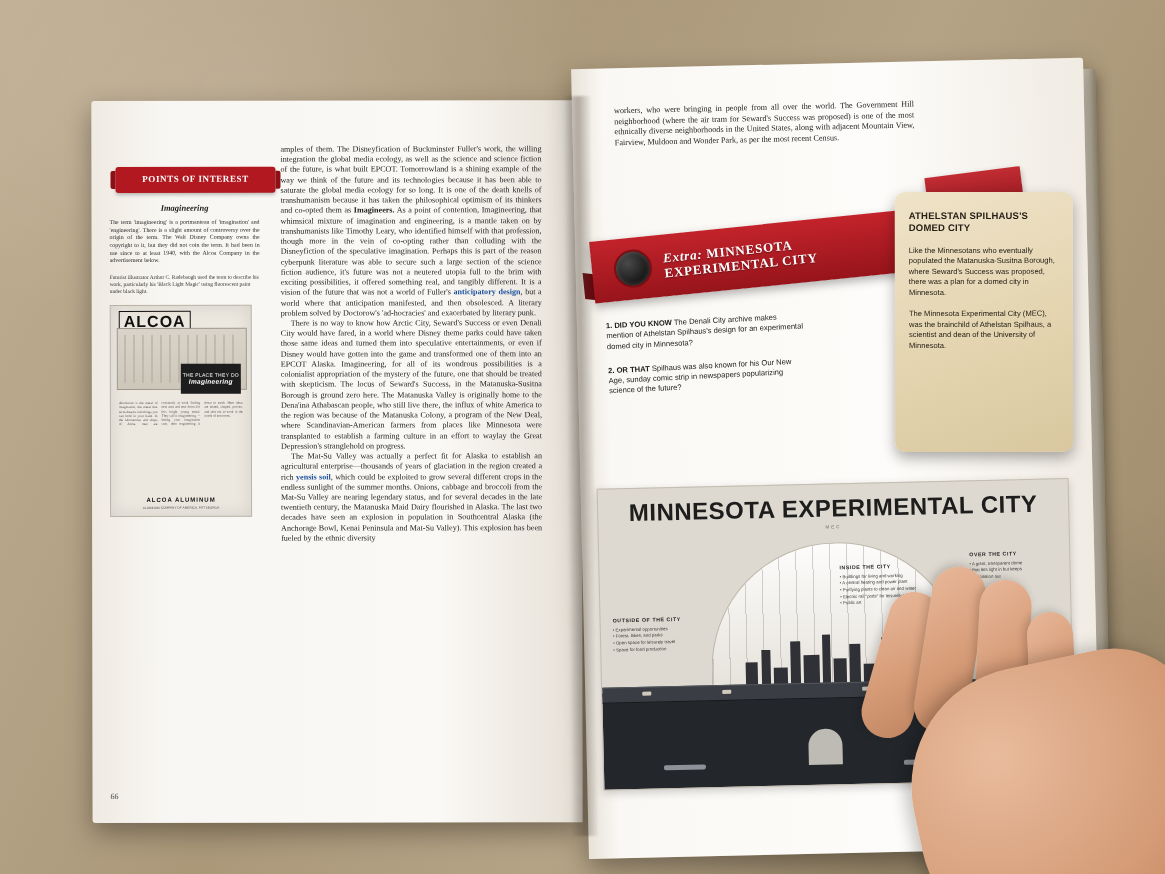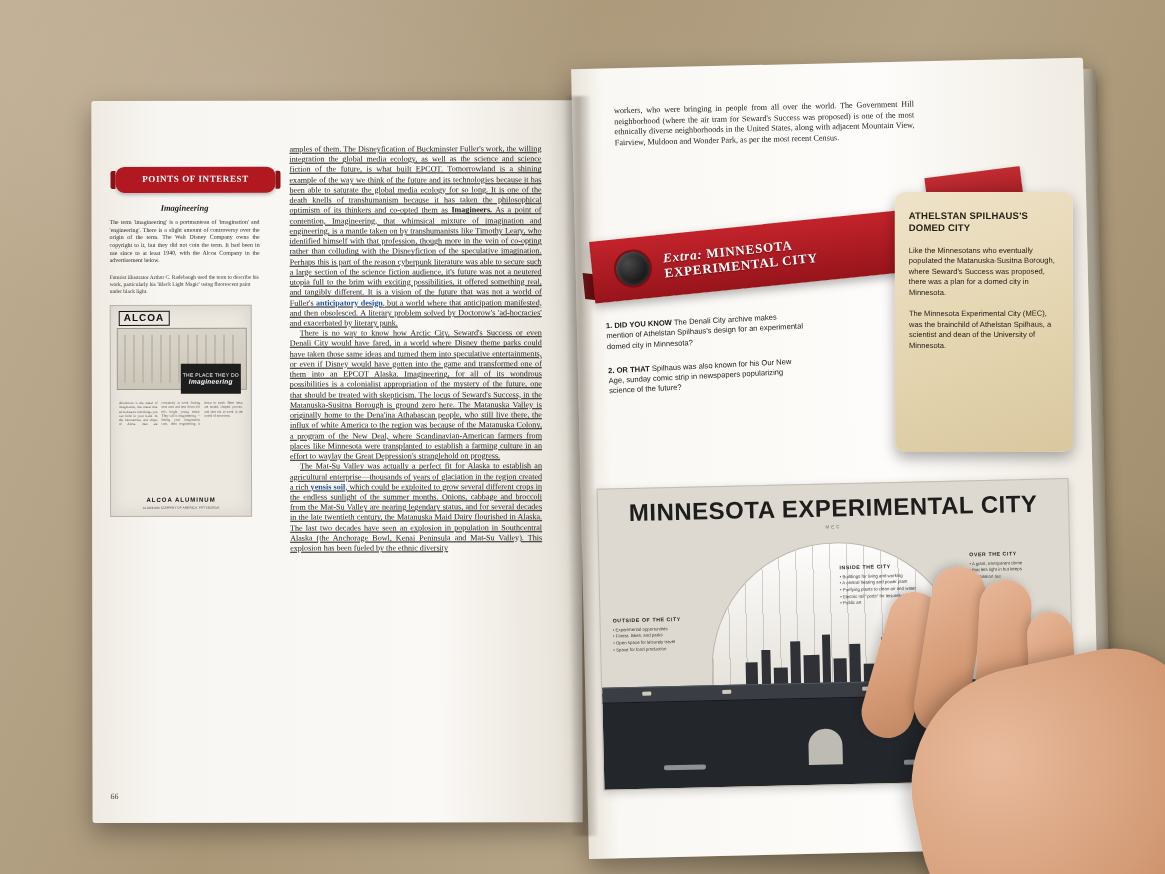--- a/index.html
+++ b/index.html
@@ -55,21 +55,21 @@
     filter:blur(1px);
   }
 
   
   .col-left{
     position:absolute;left:18px;top:70px;width:150px;
     font-size:6.3px;line-height:1.28;color:#2b2b2b;text-align:justify;
   }
   .poi-banner{
     position:relative;width:160px;height:26px;margin-left:6px;margin-top:-4px;
-    background:#b2181f;color:#fff;border-radius:9px;
+    background:#b2181f;color:#fff;border-radius:3px;
     display:flex;align-items:center;justify-content:center;
     font-family:"Liberation Serif",serif;font-weight:bold;font-size:9px;
     letter-spacing:.6px;
     box-shadow:0 2px 4px rgba(0,0,0,.25);
   }
   .poi-banner:before,.poi-banner:after{
     content:"";position:absolute;top:4px;width:5px;height:18px;background:#8d1016;
   }
   .poi-banner:before{left:-5px;border-radius:2px 0 0 2px;}
   .poi-banner:after{right:-5px;border-radius:0 2px 2px 0;}
@@ -79,21 +79,21 @@
   }
   .poi-body{font-size:5.9px;line-height:1.3;text-align:justify;}
   .poi-note{font-size:5.4px;line-height:1.32;margin-top:9px;text-align:left;color:#333;}
   .ad{
     margin-top:10px;width:140px;height:210px;background:#ece8e0;
     border:1px solid #b9b3a7;position:relative;overflow:hidden;
     box-shadow:inset 0 0 18px rgba(0,0,0,.10);
   }
   .ad .ad-logo{
     position:absolute;top:5px;left:8px;font-family:"Liberation Sans",sans-serif;
-    font-weight:bold;font-size:10px;letter-spacing:1px;color:#111;
+    font-weight:bold;font-size:16px;letter-spacing:1px;color:#111;
     border:1.5px solid #111;padding:0 4px;
   }
   .ad .ad-art{
     position:absolute;top:22px;left:6px;width:128px;height:60px;
     background:
       linear-gradient(180deg,#d9d4c9,#cdc7ba);
     border:1px solid #9b958a;
   }
   .ad .ad-art:after{
     content:"";position:absolute;left:6px;top:6px;right:6px;bottom:6px;
@@ -115,21 +115,21 @@
     position:absolute;bottom:6px;left:0;right:0;text-align:center;
     font-family:"Liberation Sans",sans-serif;font-size:6px;font-weight:bold;letter-spacing:1px;color:#111;
   }
   .ad .ad-foot small{display:block;font-weight:normal;font-size:3.2px;letter-spacing:0;margin-top:2px;color:#555;}
 
   .col-main{
     position:absolute;left:186px;top:44px;width:264px;
     font-size:8.1px;line-height:1.265;color:#1c1c1c;text-align:justify;
     hyphens:auto;
   }
-  .col-main p{margin:0 0 0 12px;text-indent:10px;text-decoration:underline;}
+  .col-main p{margin:0 0 0 3px;text-indent:10px;}
   .col-main p:first-child{text-indent:0;}
   .blue{color:#1b4f9c;font-weight:bold;}
   .bold{font-weight:bold;}
   .folio{
     position:absolute;left:18px;bottom:22px;font-size:8px;color:#444;
     font-family:"Liberation Serif",serif;
   }
 
   
   .rp-top{

